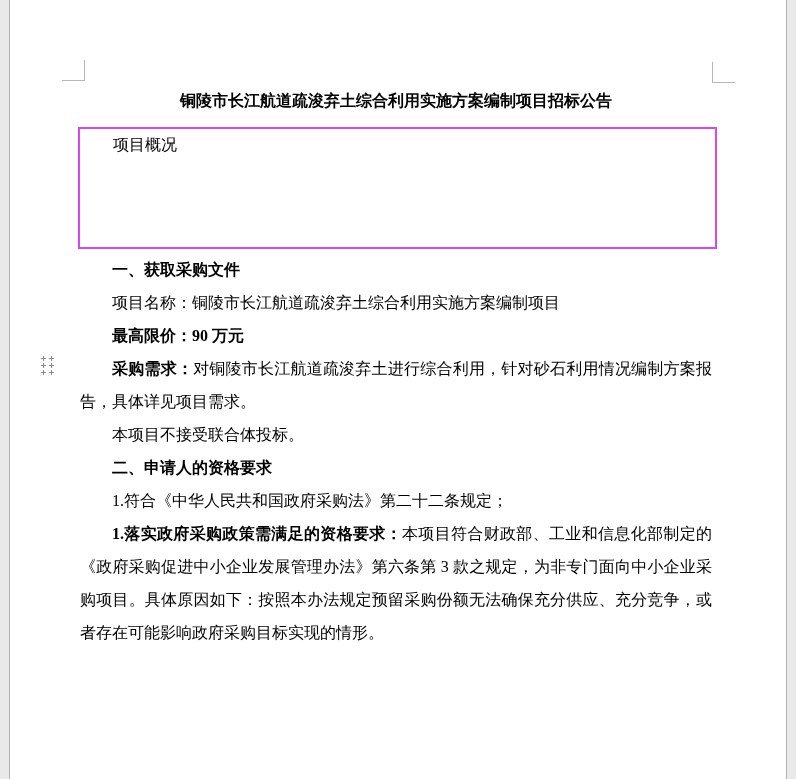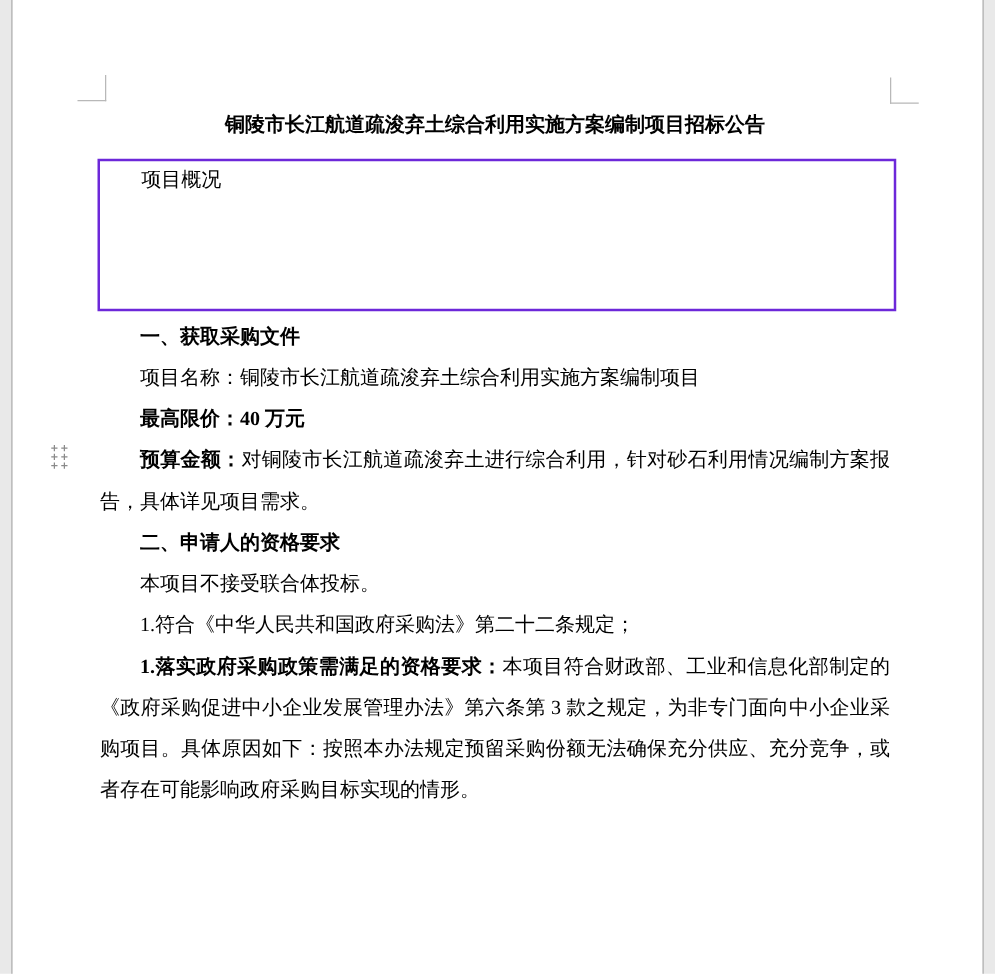--- a/index.html
+++ b/index.html
@@ -48,21 +48,21 @@
   }
   
   .doc-title {
     position: absolute; left: 80px; top: 86px; width: 632px;
     margin: 0; font-size: 16px; font-weight: bold; text-align: center;
     white-space: nowrap; letter-spacing: 0px; line-height: 30px;
   }
   
   .overview-box {
     position: absolute; left: 78px; top: 127px; width: 639px; height: 122px;
-    box-sizing: border-box; border: 2px solid #6d28d9;
+    box-sizing: border-box; border: 2px solid #d946ef;
     padding: 0 1px; overflow: hidden;
     font-size: 16px; line-height: 31px;
   }
   
   .doc-body {
     position: absolute; left: 80px; top: 253px; width: 632px;
     font-size: 16px; line-height: 33px;
   }
   .para {
     margin: 0; text-indent: 2em; text-align: justify;
@@ -90,19 +90,19 @@
 
 <h1 class="doc-title">铜陵市长江航道疏浚弃土综合利用实施方案编制项目招标公告</h1>
 
 <div class="overview-box" id="overview-box">
     <p class="para"><span>项目概况</span></p>
   </div>
 
 <div class="doc-body" id="doc-body">
     <p class="para"><span class="run-b">一、获取采购文件</span></p>
     <p class="para"><span>项目名称：铜陵市长江航道疏浚弃土综合利用实施方案编制项目</span></p>
-    <p class="para"><span class="run-b">最高限价：40 万元</span></p>
-    <p class="para"><span class="run-b">预算金额：</span><span>对铜陵市长江航道疏浚弃土进行综合利用，针对砂石利用情况编制方案报告，具体详见项目需求。</span></p>
+    <p class="para"><span class="run-b">最高限价：90 万元</span></p>
+    <p class="para"><span class="run-b">采购需求：</span><span>对铜陵市长江航道疏浚弃土进行综合利用，针对砂石利用情况编制方案报告，具体详见项目需求。</span></p>
+    <p class="para"><span>本项目不接受联合体投标。</span></p>
     <p class="para"><span class="run-b">二、申请人的资格要求</span></p>
-    <p class="para"><span>本项目不接受联合体投标。</span></p>
     <p class="para"><span>1.符合《中华人民共和国政府采购法》第二十二条规定；</span></p>
     <p class="para"><span class="run-b">1.落实政府采购政策需满足的资格要求：</span><span>本项目符合财政部、工业和信息化部制定的《政府采购促进中小企业发展管理办法》第六条第 3 款之规定，为非专门面向中小企业采购项目。具体原因如下：按照本办法规定预留采购份额无法确保充分供应、充分竞争，或者存在可能影响政府采购目标实现的情形。</span></p>
   </div>
 
 </body></html>

